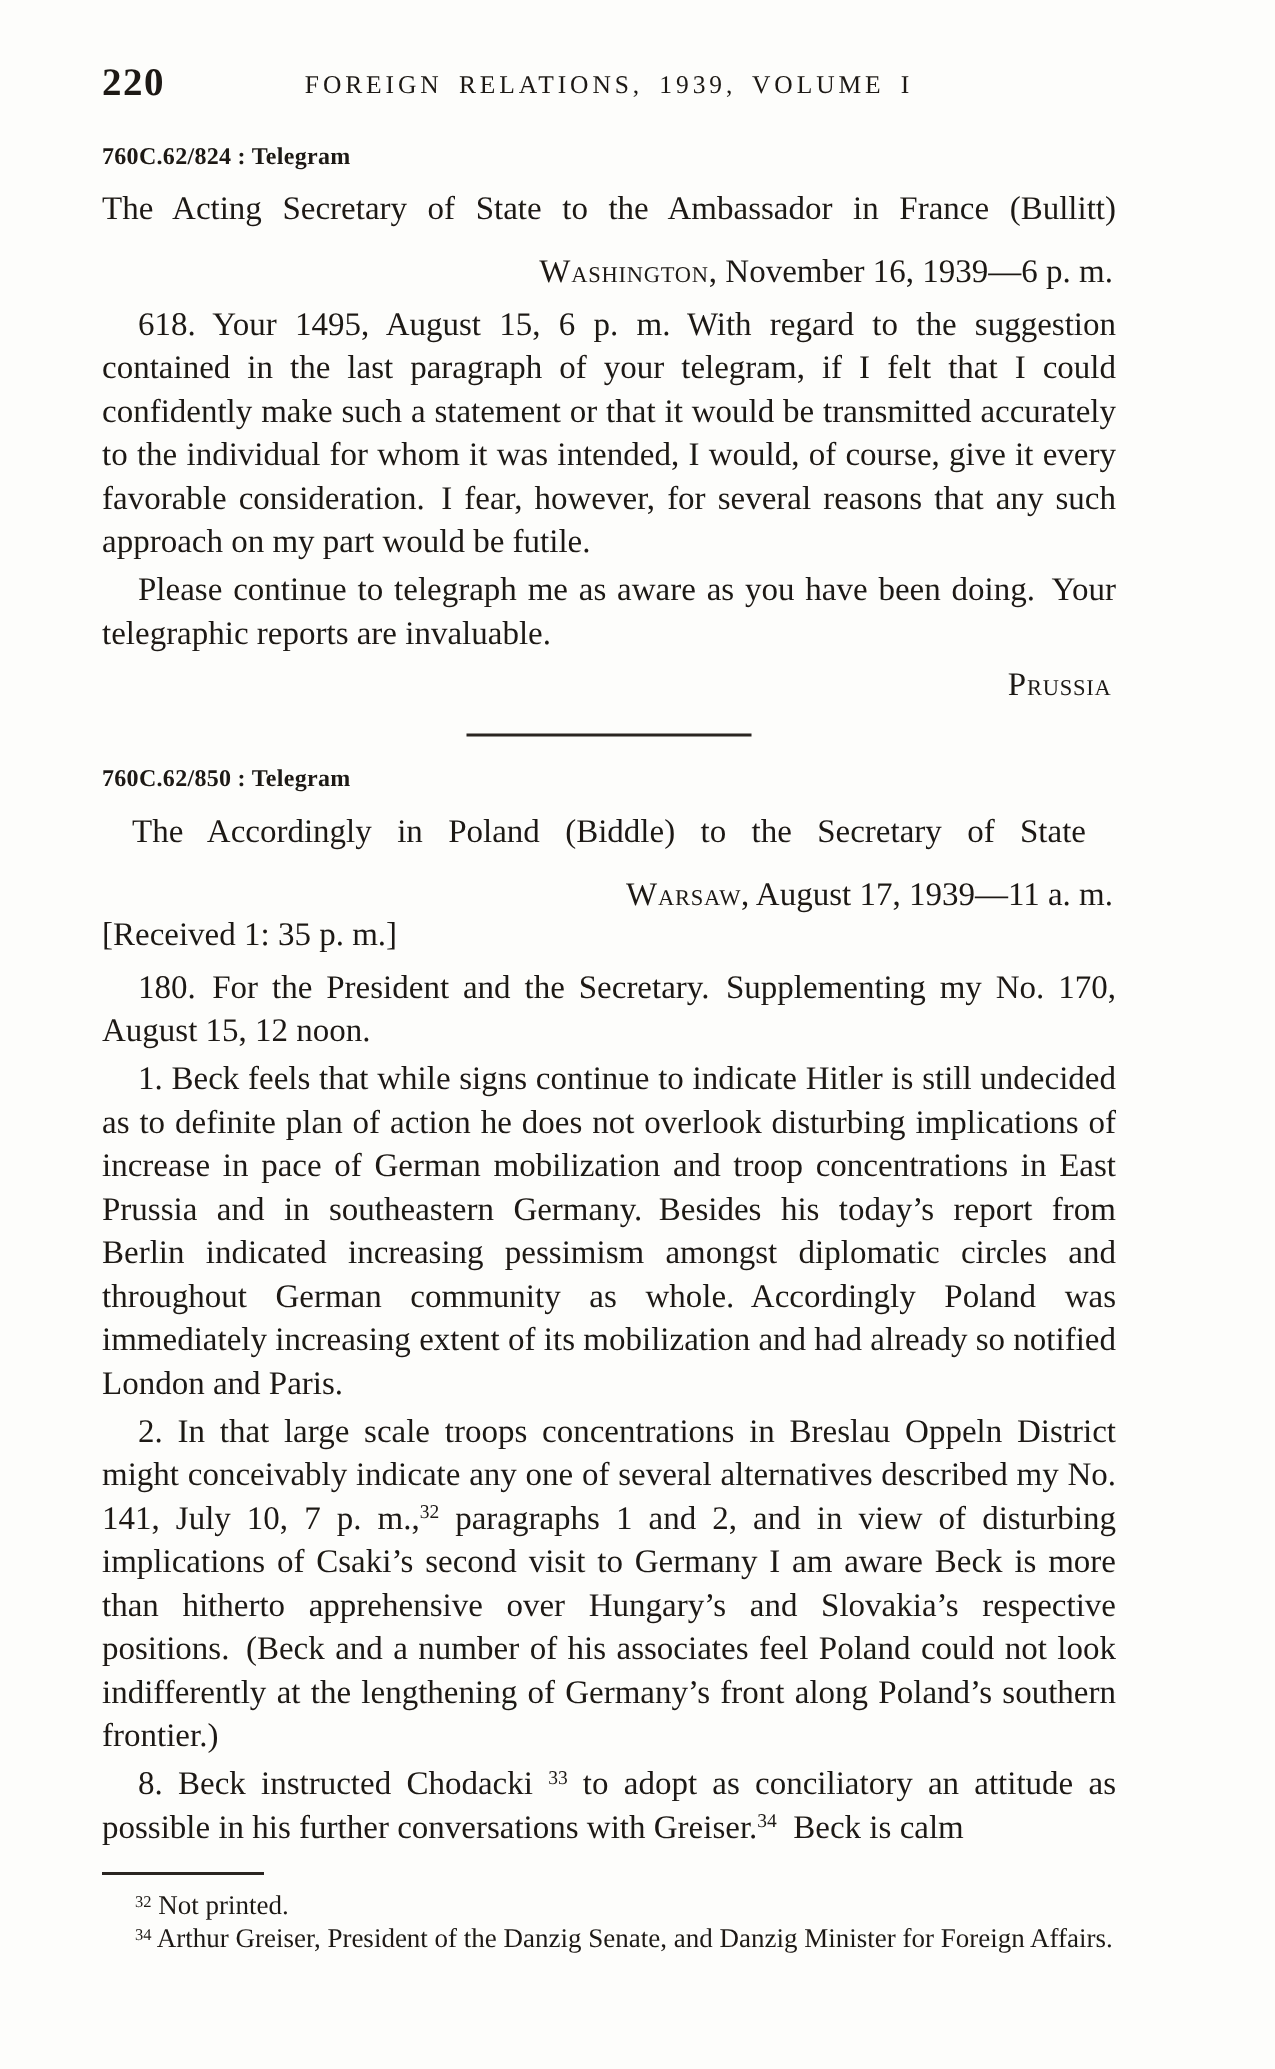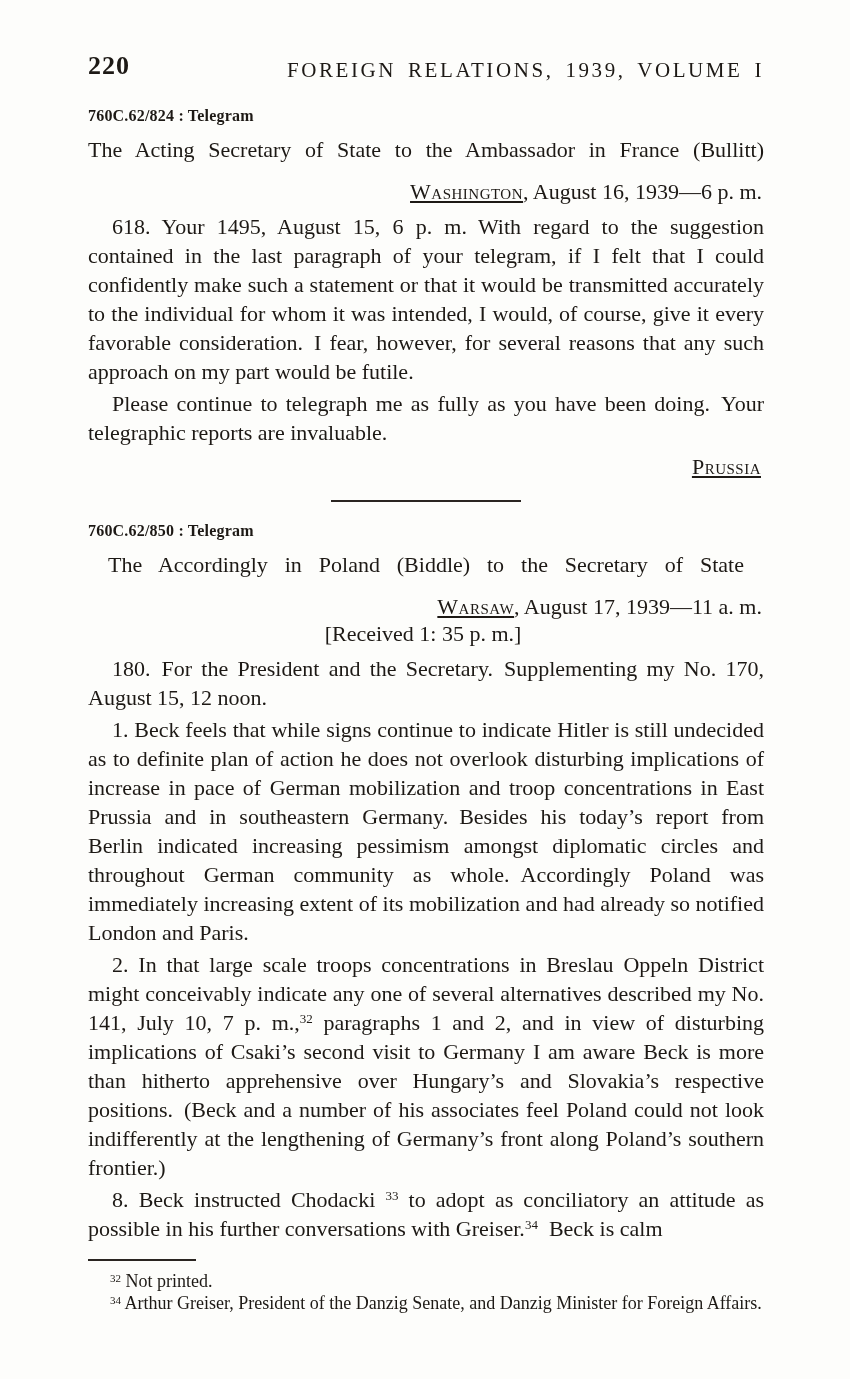--- a/index.html
+++ b/index.html
@@ -5,53 +5,53 @@
   * { box-sizing: border-box; }
   html, body {
     margin: 0; padding: 0;
     width: 850px; height: 1379px;
     background: #fdfdfb;
     color: #1d1915;
     font-family: "Liberation Serif", "DejaVu Serif", serif;
   }
   .page {
     width: 676px;
-    margin-left: 88px;
-    padding-top: 55px;
+    margin-left: 68px;
+    padding-top: 44px;
   }
   .running-header { position: relative; height: 32px; }
   .page-number {
     position: absolute; left: 0; top: -4px;
     font-size: 26px; font-weight: bold; letter-spacing: 1px;
   }
   .running-head {
-    display: block; text-align: right;
-    font-size: 21px; letter-spacing: 2.6px; word-spacing: 4px;
+    display: block; text-align: center;
+    font-size: 17px; letter-spacing: 2.6px; word-spacing: 4px;
     padding-top: 3px;
   }
   .file-ref {
     margin-top: 20px;
     font-size: 16px; font-weight: bold; letter-spacing: 0.2px;
   }
   .doc-title {
     margin: 12px 0 0 0;
     font-size: 22px; font-weight: normal;
     text-align: justify; text-align-last: justify;
   }
   .doc-title.inset { padding: 0 20px; }
   .dateline {
     margin-top: 16px;
     text-align: right; font-size: 22px;
     padding-right: 2px;
   }
   .received {
-    text-align: center; font-size: 22px;
+    text-align: left; font-size: 22px;
     padding-right: 6px; margin-top: 1px; font-family: Liberation Serif, serif;
   }
-  .smallcaps { font-variant: small-caps; letter-spacing: 0.5px; text-decoration: underline; }
+  .smallcaps { font-variant: small-caps; letter-spacing: 0.5px; }
   .body-para {
     margin: 3px 0 0 0;
     font-size: 22px; line-height: 29px;
     text-align: justify;
     text-indent: 24px;
   }
   .body-para.first { margin-top: 7px; font-family: Liberation Serif, serif; }
   .signature {
     margin-top: 7px;
     text-align: right; font-size: 22px;
@@ -86,23 +86,23 @@
 <div class="page">
 
   <header class="running-header">
     <span class="page-number">220</span>
     <span class="running-head">FOREIGN RELATIONS, 1939, VOLUME I</span>
   </header>
 
   <section>
     <div class="file-ref">760C.62/824 : Telegram</div>
     <h2 class="doc-title">The Acting Secretary of State to the Ambassador in France (Bullitt)</h2>
-    <div class="dateline"><span class="smallcaps">Washington</span><span>, August 16, 1939—6 p. m.</span></div>
+    <div class="dateline"><span class="smallcaps">Washington</span><span>, November 16, 1939—6 p. m.</span></div>
     <p class="body-para first">618. Your 1495, August 15, 6 p. m. With regard to the suggestion contained in the last paragraph of your telegram, if I felt that I could confidently make such a statement or that it would be transmitted accurately to the individual for whom it was intended, I would, of course, give it every favorable consideration. I fear, however, for several reasons that any such approach on my part would be futile.</p>
-    <p class="body-para">Please continue to telegraph me as fully as you have been doing. Your telegraphic reports are invaluable.</p>
+    <p class="body-para">Please continue to telegraph me as aware as you have been doing. Your telegraphic reports are invaluable.</p>
     <div class="signature smallcaps">Prussia</div>
   </section>
 
   <div class="section-divider"></div>
 
   <section>
     <div class="file-ref">760C.62/850 : Telegram</div>
     <h2 class="doc-title inset">The Accordingly in Poland (Biddle) to the Secretary of State</h2>
     <div class="dateline"><span class="smallcaps">Warsaw</span><span>, August 17, 1939—11 a. m.</span></div>
     <div class="received">[Received 1: 35 p. m.]</div>

